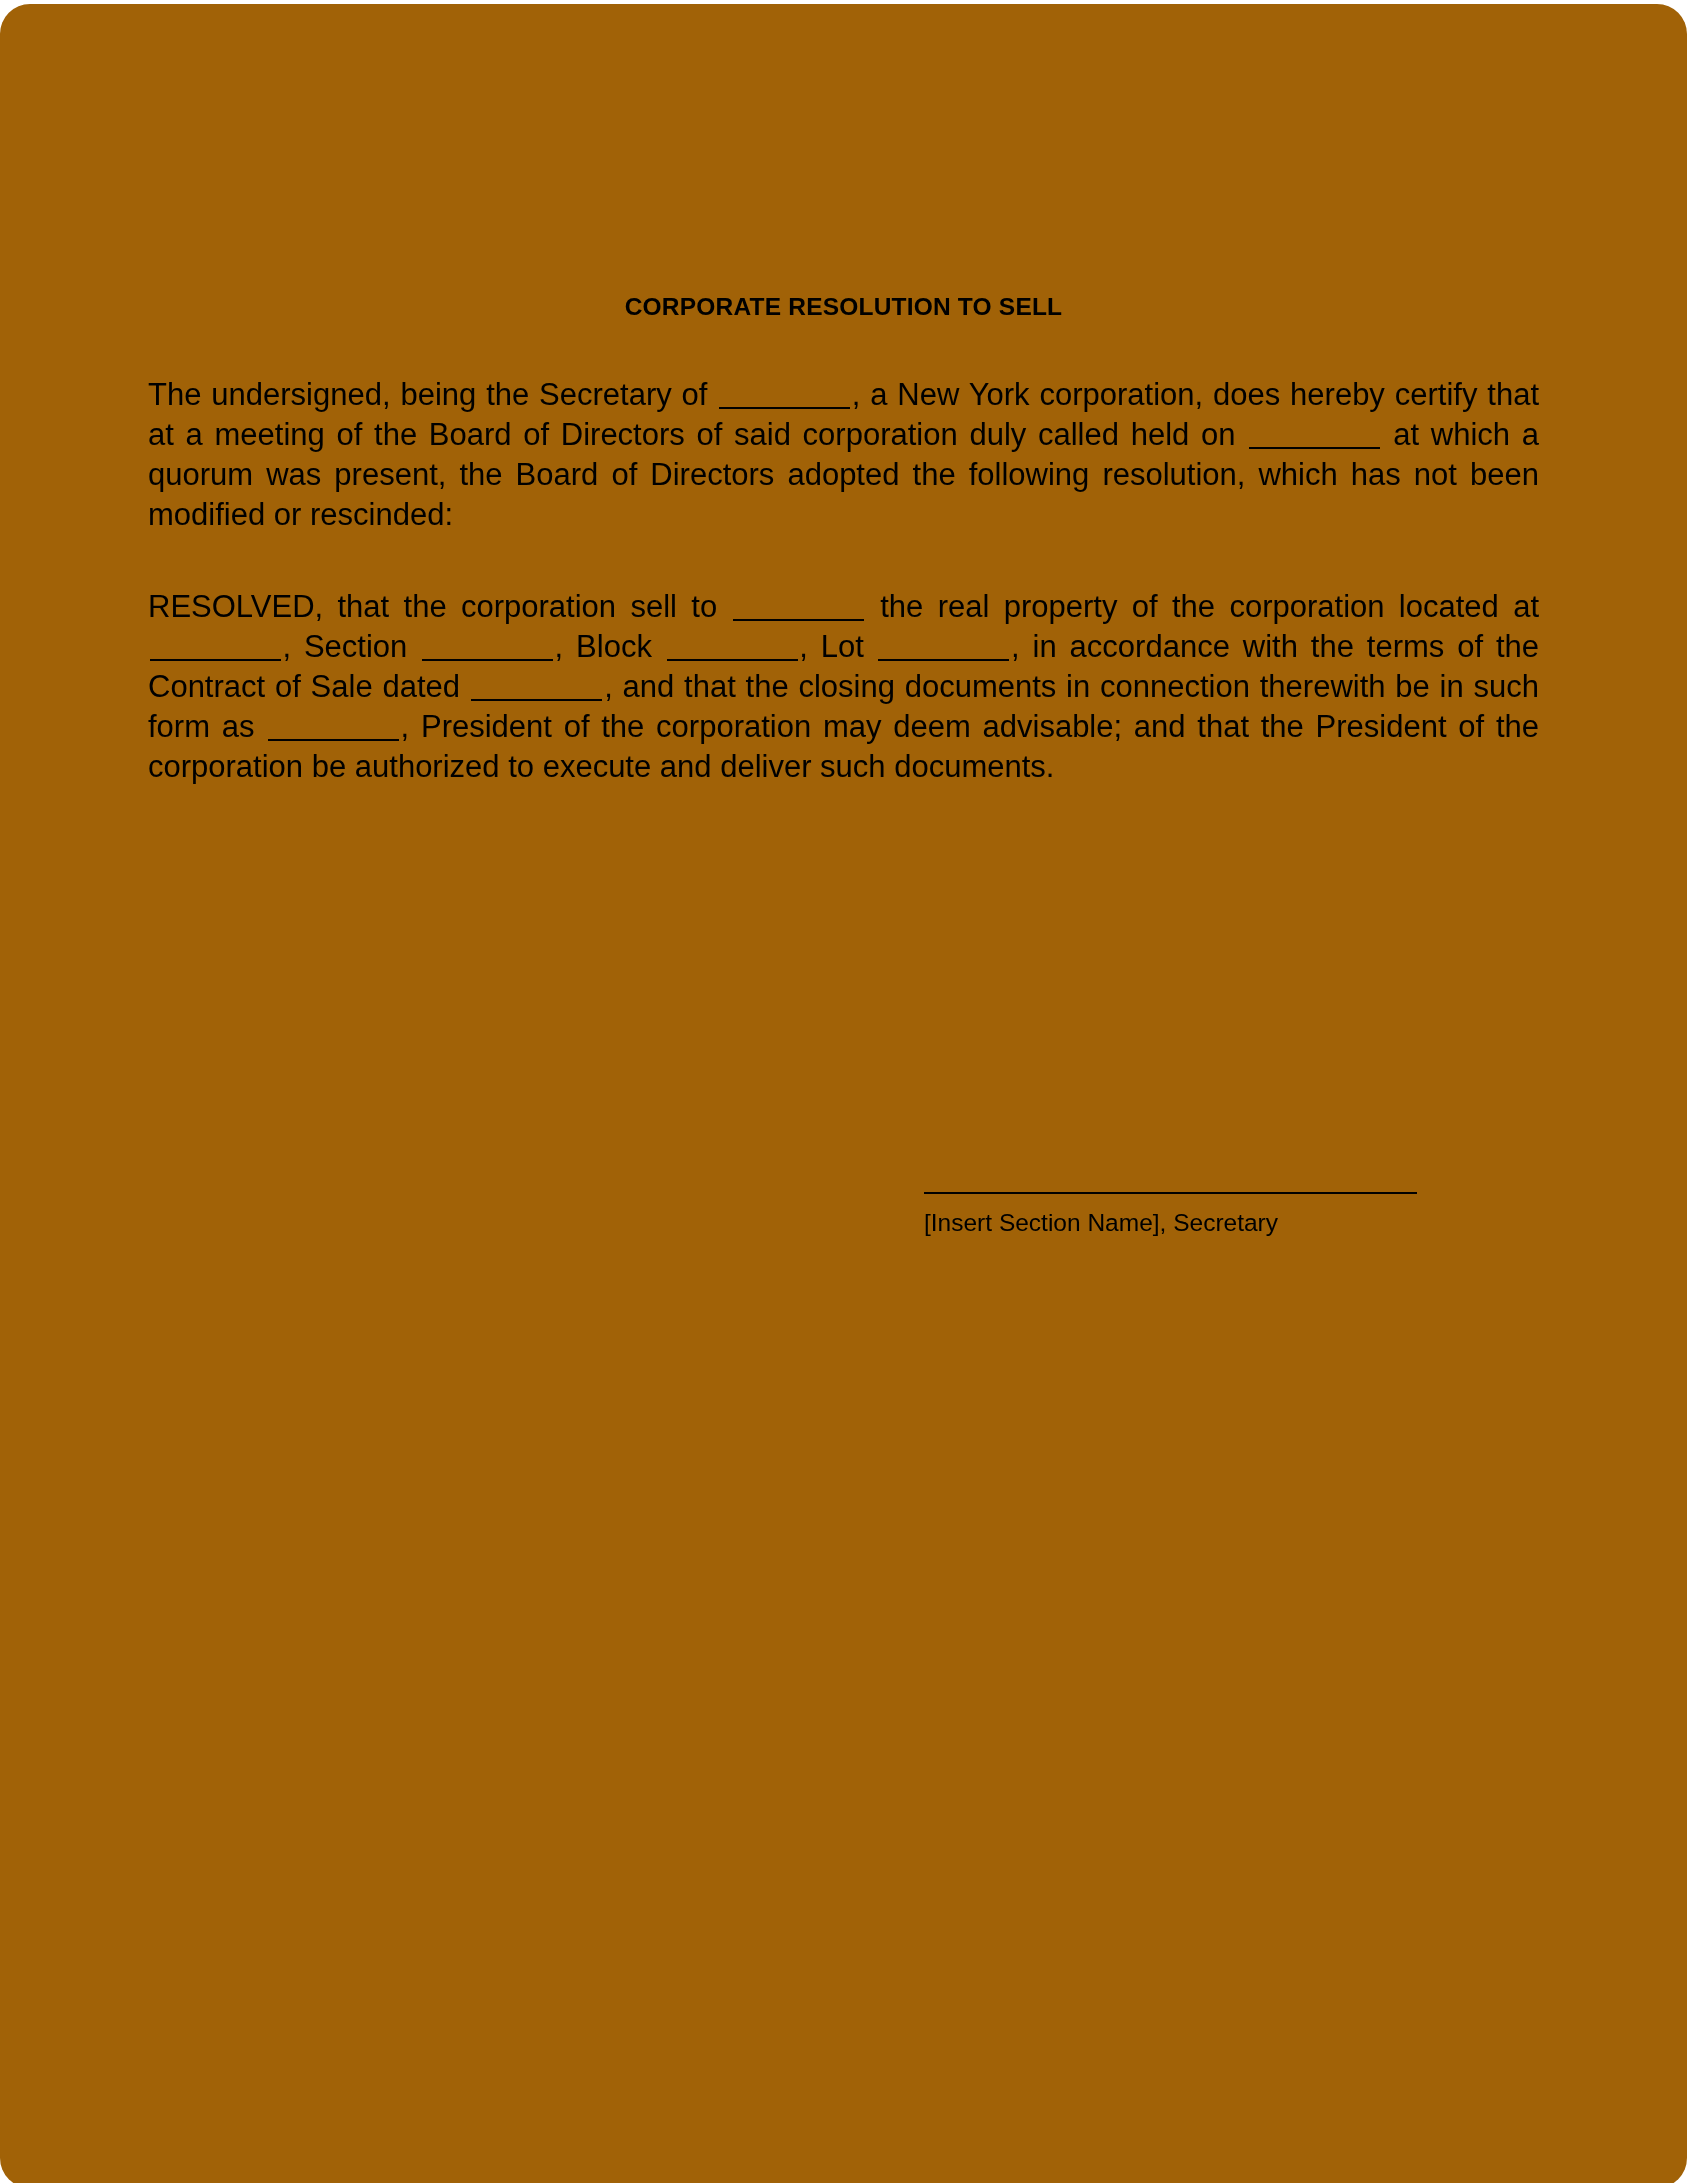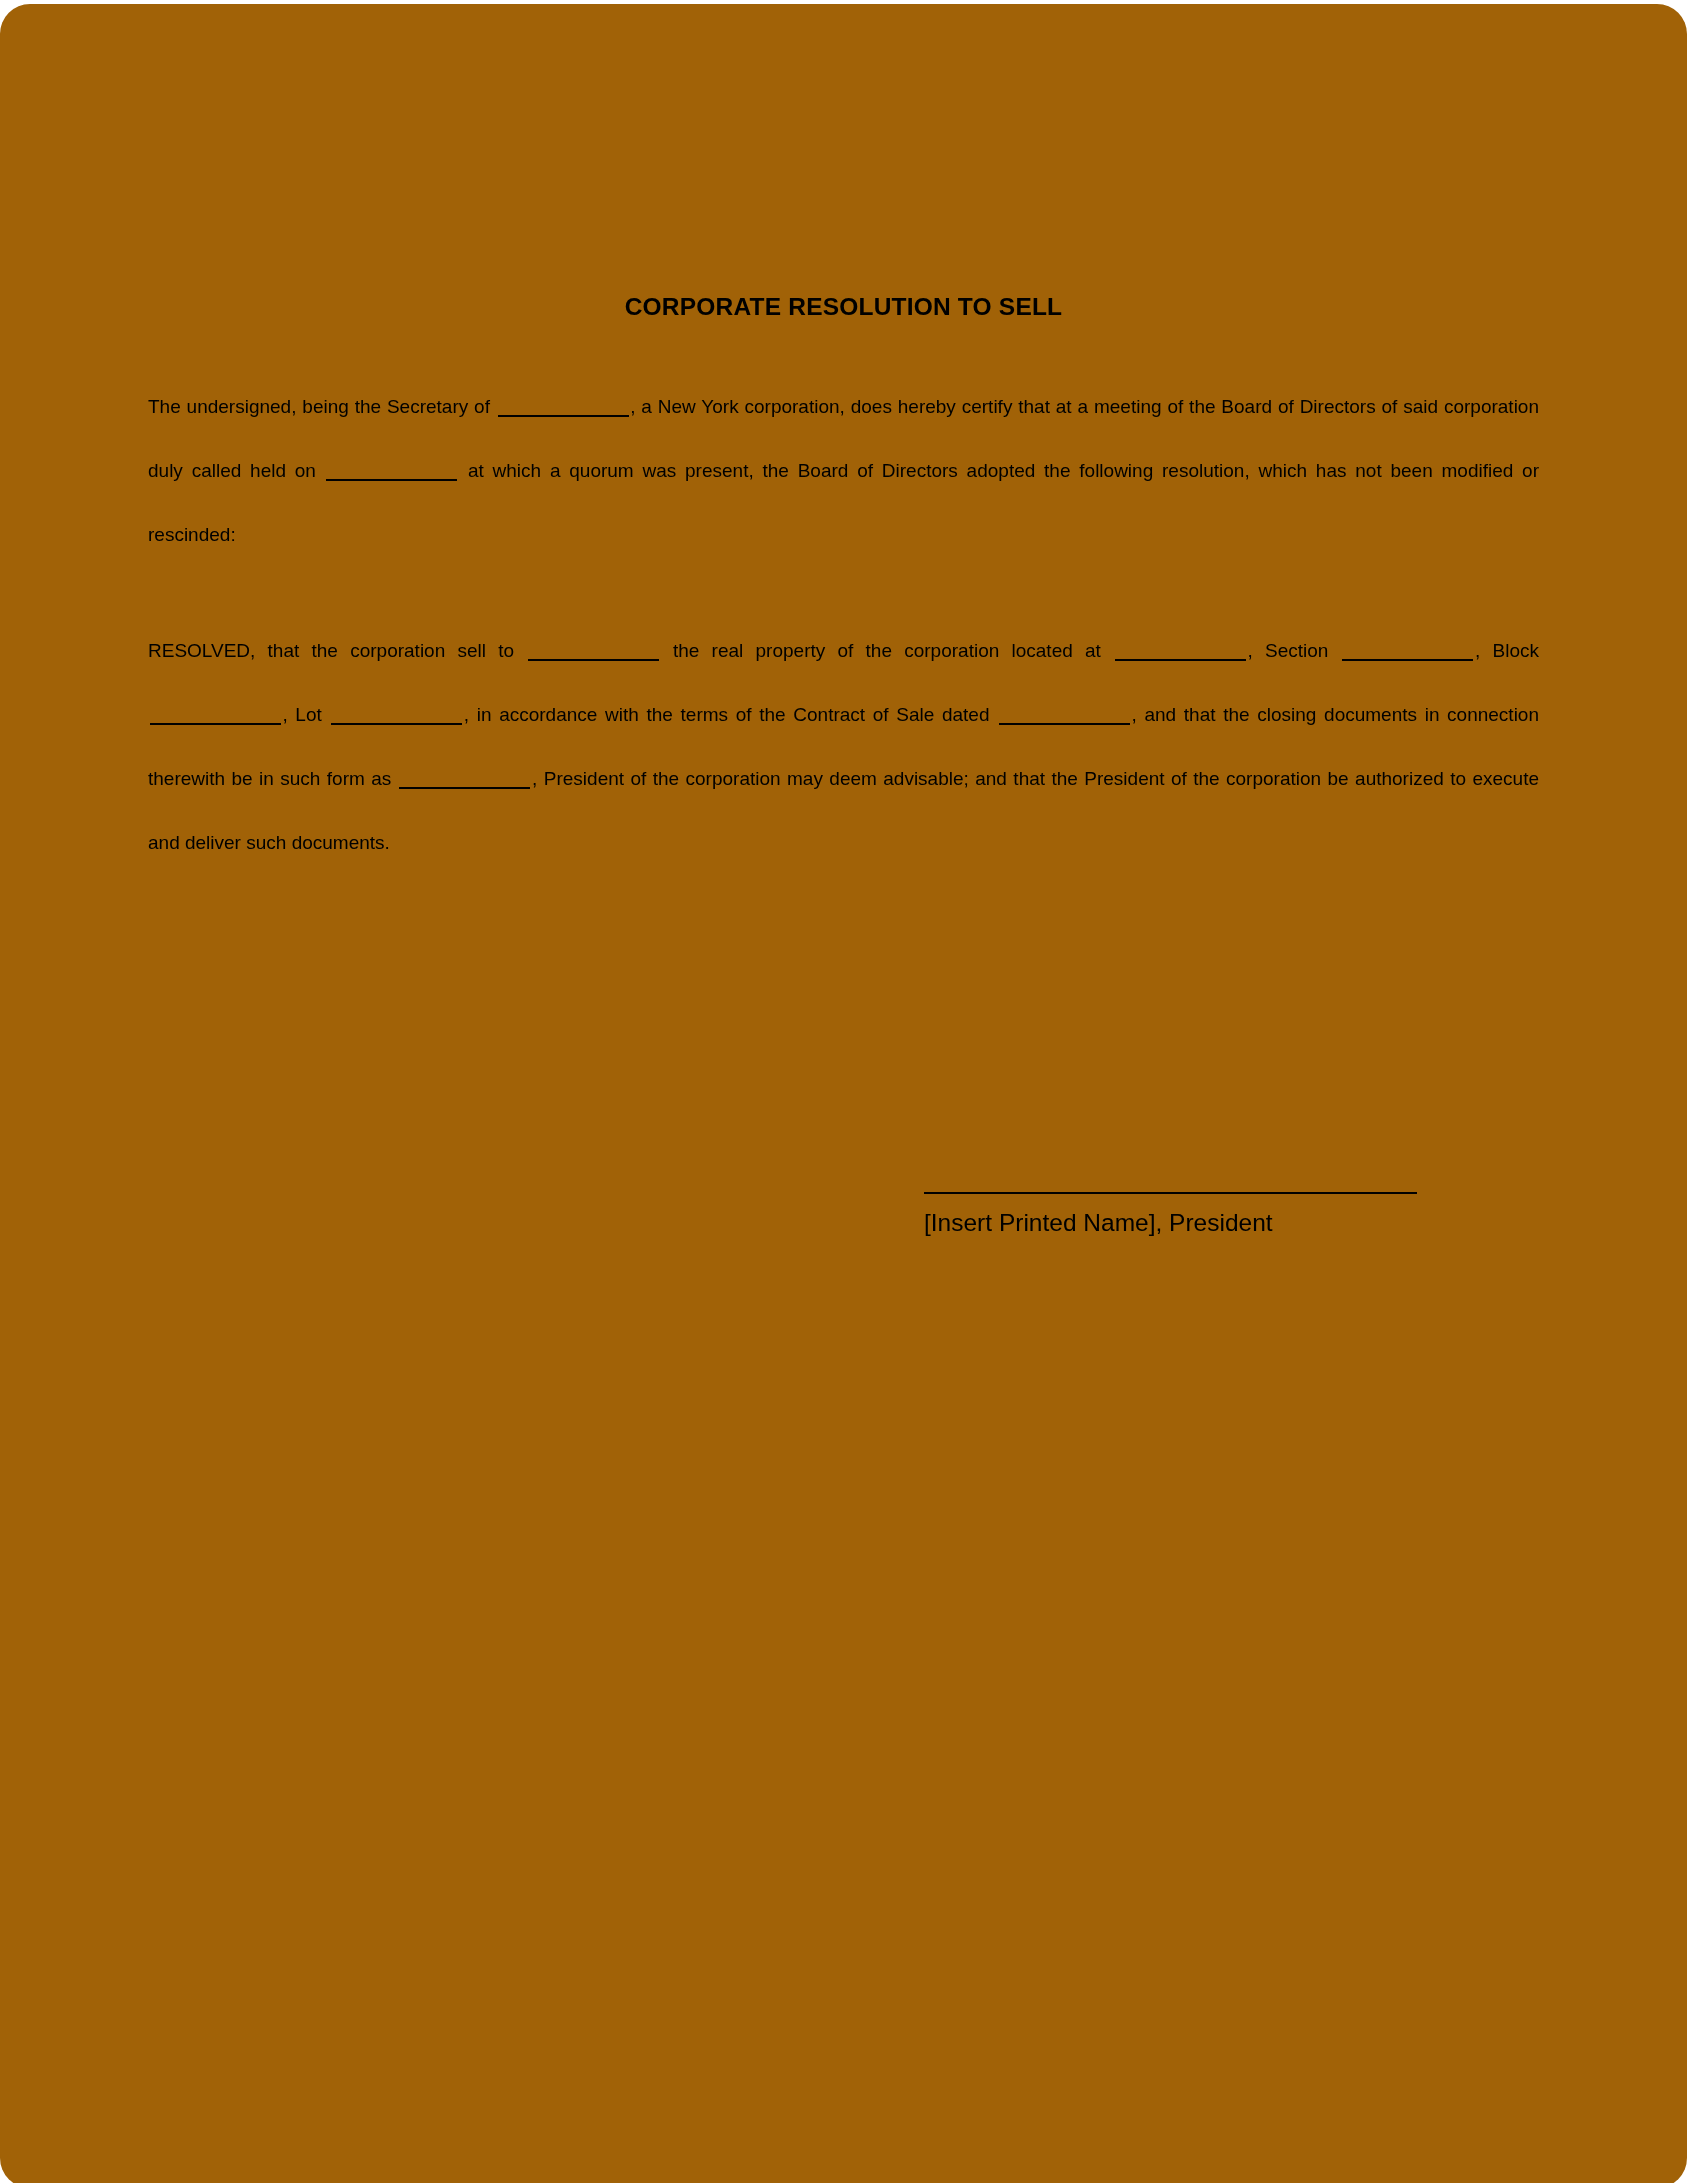--- a/index.html
+++ b/index.html
@@ -30,22 +30,22 @@
   .doc-title {
     text-align: center;
     font-weight: bold;
     font-size: 24.5px;
     letter-spacing: 0.2px;
     margin: 0 0 54px 0;
     line-height: 1.2;
   }
 
   .para {
-    font-size: 19px;
-    line-height: 64px;
+    font-size: 31px;
+    line-height: 40px;
     text-align: justify;
     text-justify: inter-word;
     margin: 0 0 52px 0;
     hyphens: none;
   }
 
   .para.last-para {
     margin-bottom: 0;
   }
 
@@ -88,17 +88,17 @@
 
     <p class="para"><span>The undersigned, being the Secretary of</span> <span class="blank"></span><span>, a New York corporation, does hereby certify that at a meeting of the Board of Directors of said corporation duly called held on</span> <span class="blank"></span> <span>at which a quorum was present, the Board of Directors adopted the following resolution, which has not been modified or rescinded:</span></p>
 
     <p class="para"><span>RESOLVED, that the corporation sell to</span> <span class="blank"></span> <span>the real property of the corporation located at</span> <span class="blank"></span><span>, Section</span> <span class="blank"></span><span>, Block</span> <span class="blank"></span><span>, Lot</span> <span class="blank"></span><span>, in accordance with the terms of the Contract of Sale dated</span> <span class="blank"></span><span>, and that the closing documents in connection therewith be in such form as</span> <span class="blank"></span><span>, President of the corporation may deem advisable; and that the President of the corporation be authorized to execute and deliver such documents.</span></p>
 
 
   </div>
 
   <div class="signature-block">
     <div class="sig-line"></div>
-    <div class="sig-name">[Insert Printed Name], President</div>
+    <div class="sig-name">[Insert Section Name], Secretary</div>
   </div>
 
 </div>
 
 
 </body></html>

